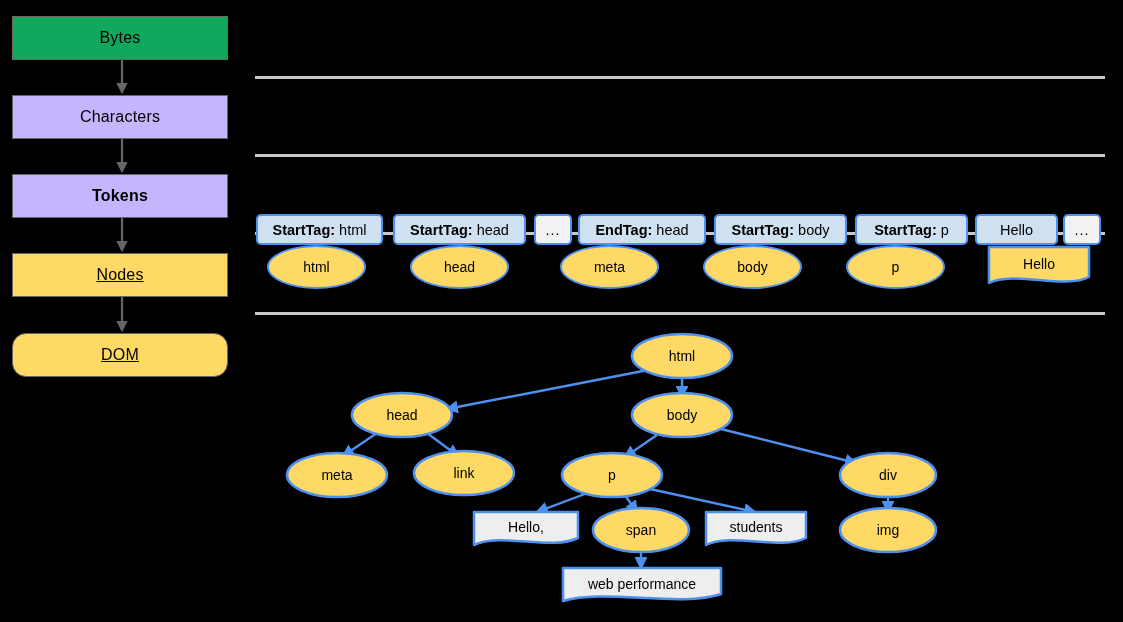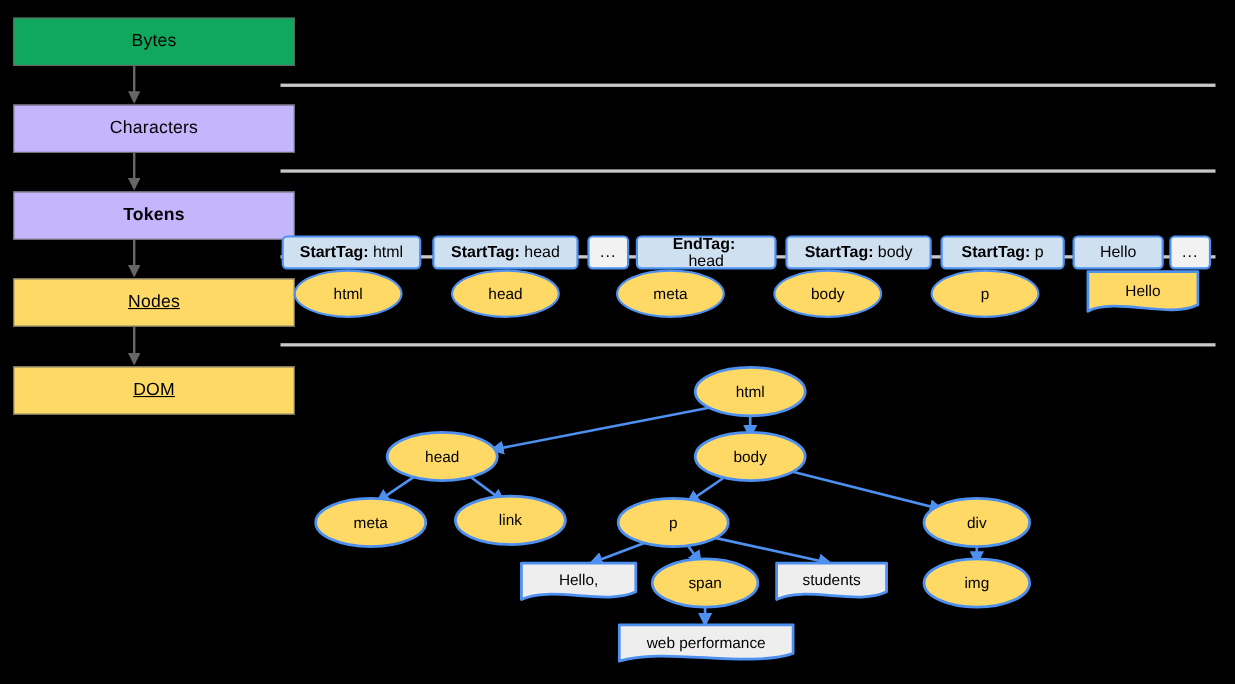--- a/index.html
+++ b/index.html
@@ -18,21 +18,21 @@
     position: absolute;
     left: 0; top: 0;
     width: 1123px;
     height: 622px;
     background: #000000;
   }
   
   .pipe-box {
     position: absolute;
     left: 12px;
-    width: 256px;
+    width: 216px;
     height: 44px;
     box-sizing: border-box;
     border: 1.5px solid #666666;
     display: flex;
     align-items: center;
     justify-content: center;
     font-size: 16px;
     color: #000000;
     letter-spacing: .2px;
   }
@@ -113,21 +113,21 @@
     </div>
   <div class="pipe-box blue" style="top:95px;">
       <span>Characters</span>
     </div>
   <div class="pipe-box blue" style="top:174px;font-weight:bold;">
       <span>Tokens</span>
     </div>
   <div class="pipe-box amber" style="top:253px;">
       <span>Nodes</span>
     </div>
-  <div class="pipe-box amber" style="top:333px;">
+  <div class="pipe-box amber" style="top:333px;border-radius:14px;">
       <span>DOM</span>
     </div>
 
   <svg class="layer">
     <defs>
       <marker id="gArrow" viewBox="0 0 10 10" refX="8" refY="5" markerWidth="5.2" markerHeight="5.2" orient="auto-start-reverse">
         <path d="M 0 0 L 10 5 L 0 10 z" fill="#666666"></path>
       </marker>
       <marker id="bArrow" viewBox="0 0 10 10" refX="8.4" refY="5" markerWidth="5.4" markerHeight="5.4" orient="auto-start-reverse">
         <path d="M 0 0 L 10 5 L 0 10 z" fill="#4D90F0"></path>
@@ -150,21 +150,21 @@
       <b>StartTag:</b>
       <span>html</span>
     </div>
   <div class="token" style="left:393px; top:182px; width:133px;">
       <b>StartTag:</b>
       <span>head</span>
     </div>
   <div class="token ellipsis" style="left:534px; top:182px; width:38px;">
       <span>...</span>
     </div>
-  <div class="token" style="left:578px; top:182px; width:128px;flex-direction:column;">
+  <div class="token" style="left:578px; top:182px; width:128px;">
       <b>EndTag:</b>
       <span>head</span>
     </div>
   <div class="token" style="left:714px; top:182px; width:133px;">
       <b>StartTag:</b>
       <span>body</span>
     </div>
   <div class="token" style="left:855px; top:182px; width:113px;">
       <b>StartTag:</b>
       <span>p</span>

